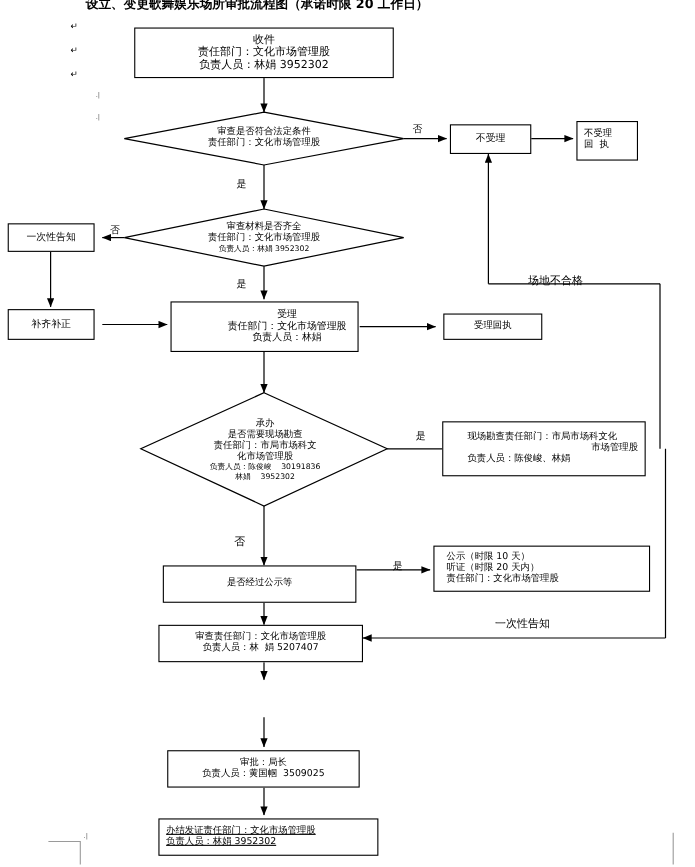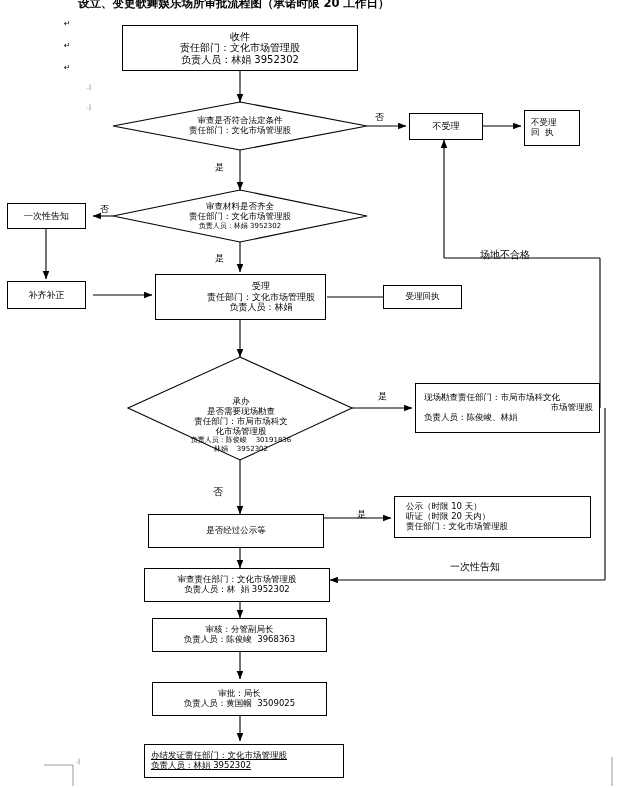--- a/index.html
+++ b/index.html
@@ -159,38 +159,38 @@
   </div>
 
   <div class="plain ln mid" style="left:215px;top:252px;">是</div>
 
   <div class="node box" style="left:155px;top:274px;width:171px;height:46px;padding-left:41px;">
     <div class="ln mid">受理</div>
     <div class="ln mid">责任部门：文化市场管理股</div>
     <div class="ln mid">负责人员：林娟</div>
   </div>
 
-  <div class="node box" style="left:383px;top:285px;width:79px;height:24px;">
+  <div class="node box" style="left:403px;top:285px;width:90px;height:24px;">
     <div class="ln">受理回执</div>
   </div>
 
   <div class="plain ln big" style="left:480px;top:248px;">场地不合格</div>
 
-  <div class="node diamond" style="left:155px;top:373px;width:172px;height:72px;margin-top:16px;">
+  <div class="node diamond" style="left:155px;top:373px;width:172px;height:72px;">
     <div class="ln">承办</div>
     <div class="ln">是否需要现场勘查</div>
     <div class="ln">责任部门：市局市场科文</div>
     <div class="ln">化市场管理股</div>
     <div class="ln small">负责人员：陈俊峻    30191836</div>
     <div class="ln small">林娟    3952302</div>
   </div>
 
   <div class="plain ln mid" style="left:378px;top:390px;">是</div>
 
-  <div class="node box" style="left:415px;top:383px;width:185px;height:50px;align-items:flex-start;padding-left:8px;">
+  <div class="node box" style="left:402px;top:383px;width:185px;height:50px;align-items:flex-start;padding-left:22px;">
     <div class="ln">现场勘查责任部门：市局市场科文化</div>
     <div class="ln" style="align-self:flex-end;padding-right:6px;">市场管理股</div>
     <div class="ln">负责人员：陈俊峻、林娟</div>
   </div>
 
   <div class="plain ln big" style="left:213px;top:485px;">否</div>
 
   <div class="node box" style="left:148px;top:514px;width:176px;height:34px;justify-content:center;">
     <div class="ln">是否经过公示等</div>
   </div>
@@ -200,27 +200,23 @@
   <div class="node box" style="left:394px;top:496px;width:197px;height:42px;align-items:flex-start;padding-left:11px;">
     <div class="ln">公示（时限 10 天）</div>
     <div class="ln">听证（时限 20 天内）</div>
     <div class="ln">责任部门：文化市场管理股</div>
   </div>
 
   <div class="plain ln big" style="left:450px;top:560px;">一次性告知</div>
 
   <div class="node box" style="left:144px;top:568px;width:186px;height:34px;">
     <div class="ln">审查责任部门：文化市场管理股</div>
-    <div class="ln">负责人员：林  娟 3952302</div>
-  </div>
-
-  <div class="node box" style="left:152px;top:618px;width:175px;height:34px;">
-    <div class="ln">审核：分管副局长</div>
-    <div class="ln">负责人员：陈俊峻  3968363</div>
-  </div>
+    <div class="ln">负责人员：林  娟 5207407</div>
+  </div>
+
 
   <div class="node box" style="left:152px;top:682px;width:175px;height:34px;">
     <div class="ln">审批：局长</div>
     <div class="ln">负责人员：黄国帼  3509025</div>
   </div>
 
   <div class="node box" style="left:144px;top:744px;width:200px;height:34px;align-items:flex-start;padding-left:6px;text-decoration:underline;">
     <div class="ln">办结发证责任部门：文化市场管理股</div>
     <div class="ln">负责人员：林娟 3952302</div>
   </div>

